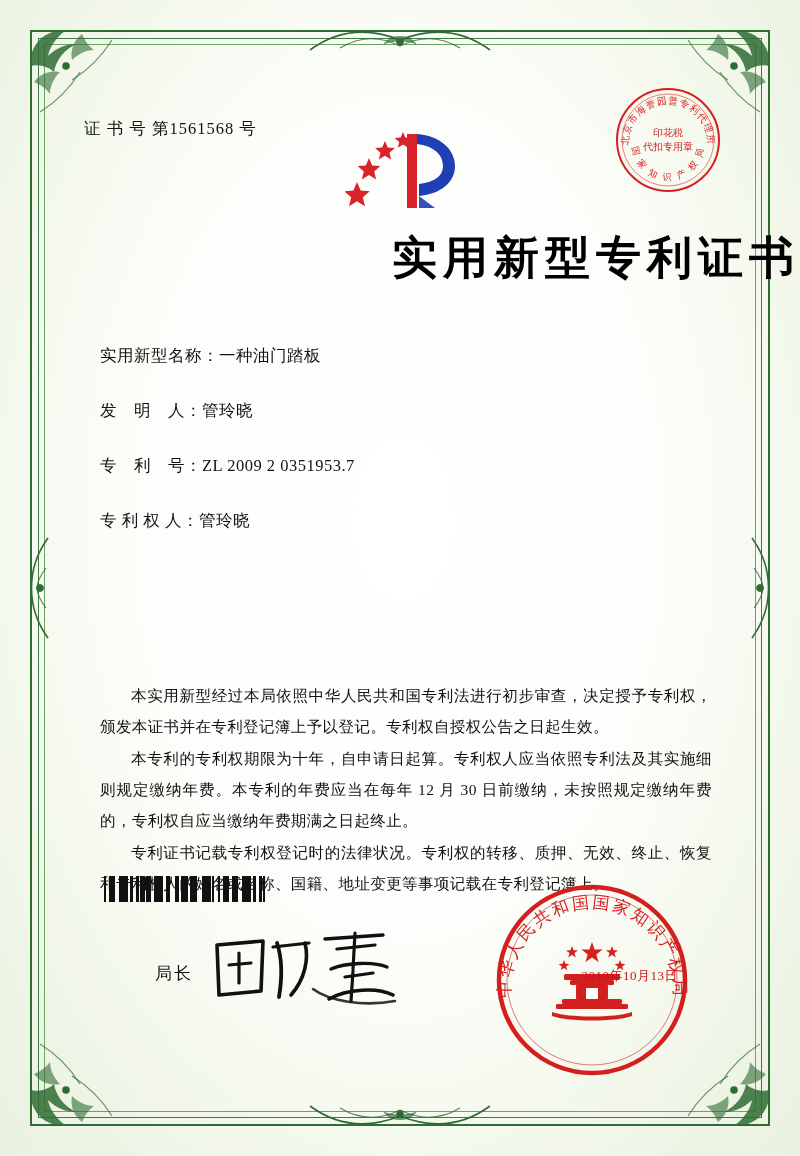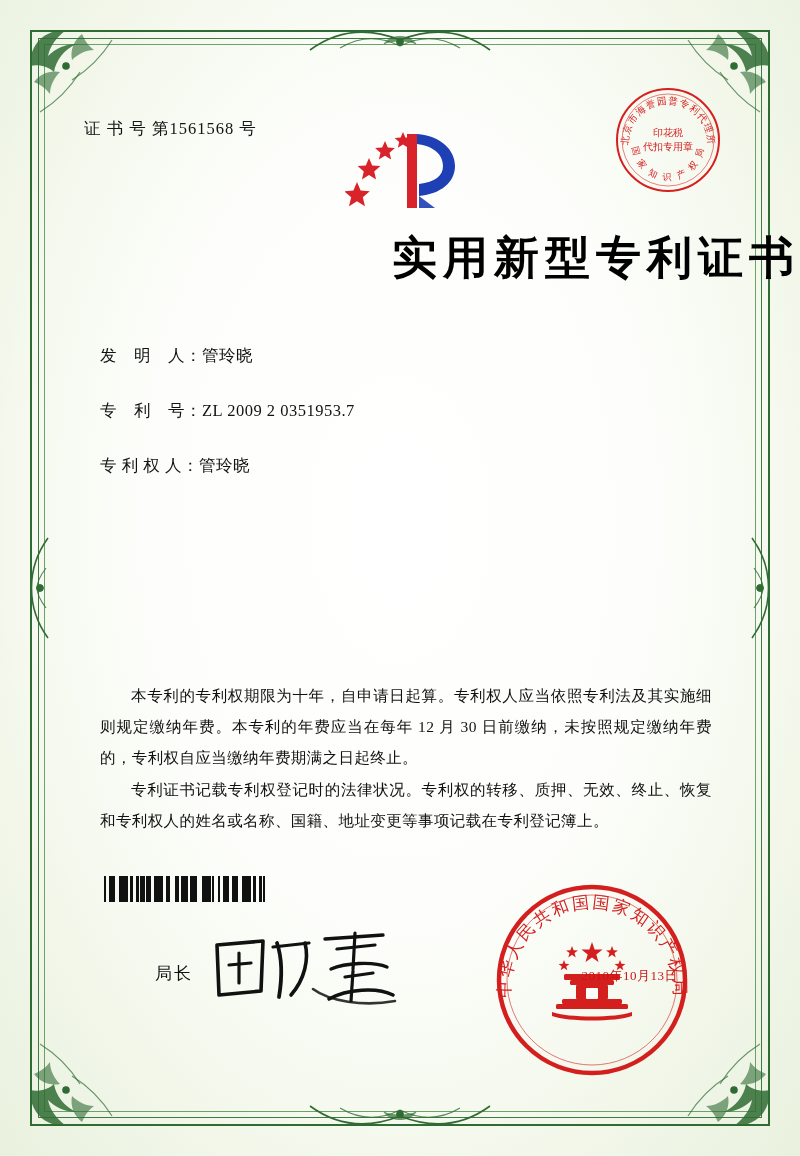--- a/index.html
+++ b/index.html
@@ -331,31 +331,35 @@
         </text>
         <text x="54" y="50" fill="#d62020" font-size="10" font-family="'DejaVu Serif',serif" text-anchor="middle">印花税</text>
         <text x="54" y="64" fill="#d62020" font-size="10" font-family="'DejaVu Serif',serif" text-anchor="middle">代扣专用章</text>
       </svg>
     </div>
 
     <div class="main-title">实用新型专利证书</div>
 
     <div class="fields">
       <div class="field-row">
+        <span class="field-label">实用新型名称：</span><span class="field-value">一种油门踏板</span>
+      </div>
+      <div class="field-row">
         <span class="field-label">发　明　人：</span><span class="field-value">管玲晓</span>
       </div>
       <div class="field-row">
         <span class="field-label">专　利　号：</span><span class="field-value">ZL 2009 2 0351953.7</span>
       </div>
       <div class="field-row">
         <span class="field-label">专 利 权 人：</span><span class="field-value">管玲晓</span>
       </div>
     </div>
 
     <div class="body-text">
+      <p>本实用新型经过本局依照中华人民共和国专利法进行初步审查，决定授予专利权，颁发本证书并在专利登记簿上予以登记。专利权自授权公告之日起生效。</p>
       <p>本专利的专利权期限为十年，自申请日起算。专利权人应当依照专利法及其实施细则规定缴纳年费。本专利的年费应当在每年 12 月 30 日前缴纳，未按照规定缴纳年费的，专利权自应当缴纳年费期满之日起终止。</p>
       <p>专利证书记载专利权登记时的法律状况。专利权的转移、质押、无效、终止、恢复和专利权人的姓名或名称、国籍、地址变更等事项记载在专利登记簿上。</p>
     </div>
 
     <div class="barcode" id="barcode">
         <i style="width: 2px; background: rgb(17, 17, 17);"></i>
         <i style="width: 3px; background: transparent;"></i>
         <i style="width: 4px; background: rgb(17, 17, 17);"></i>
         <i style="width: 2px; background: rgb(17, 17, 17);"></i>
         <i style="width: 3px; background: transparent;"></i>

